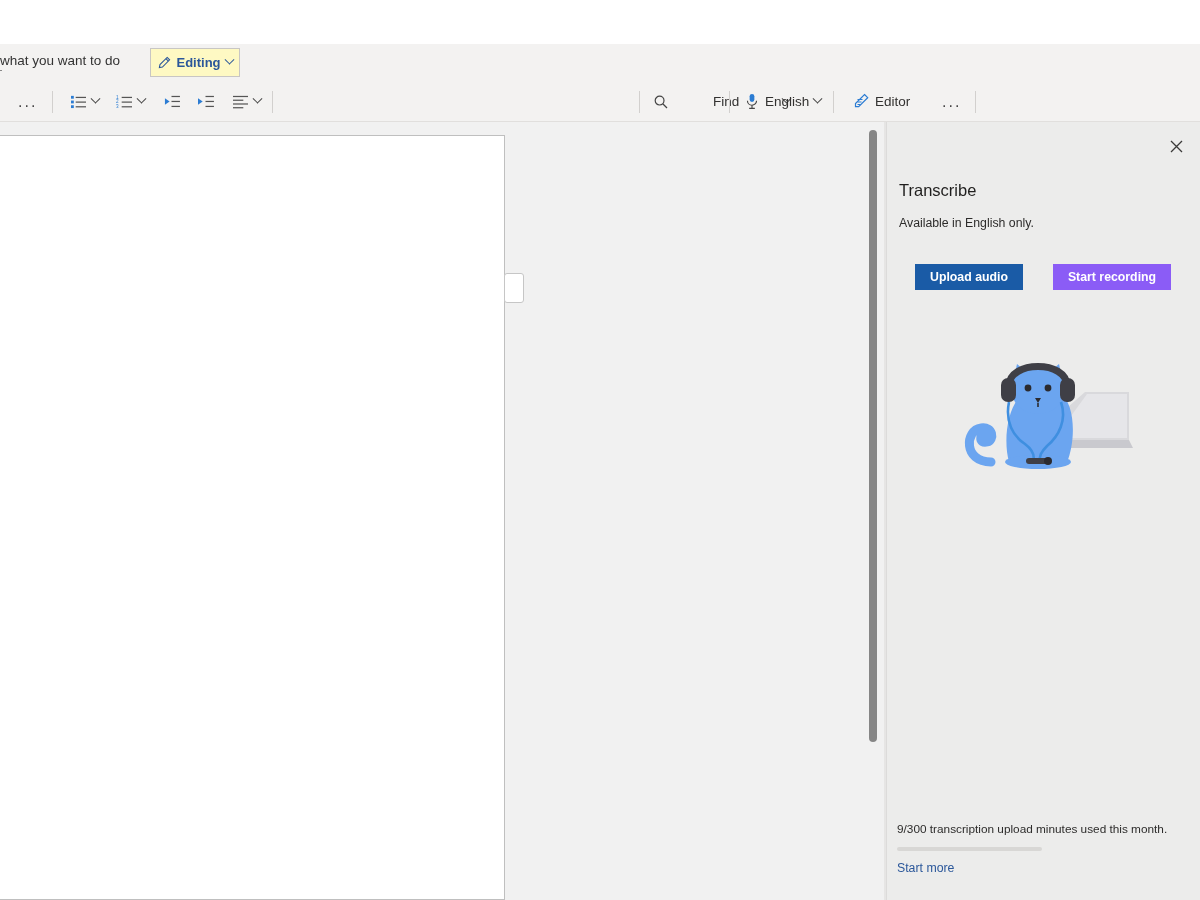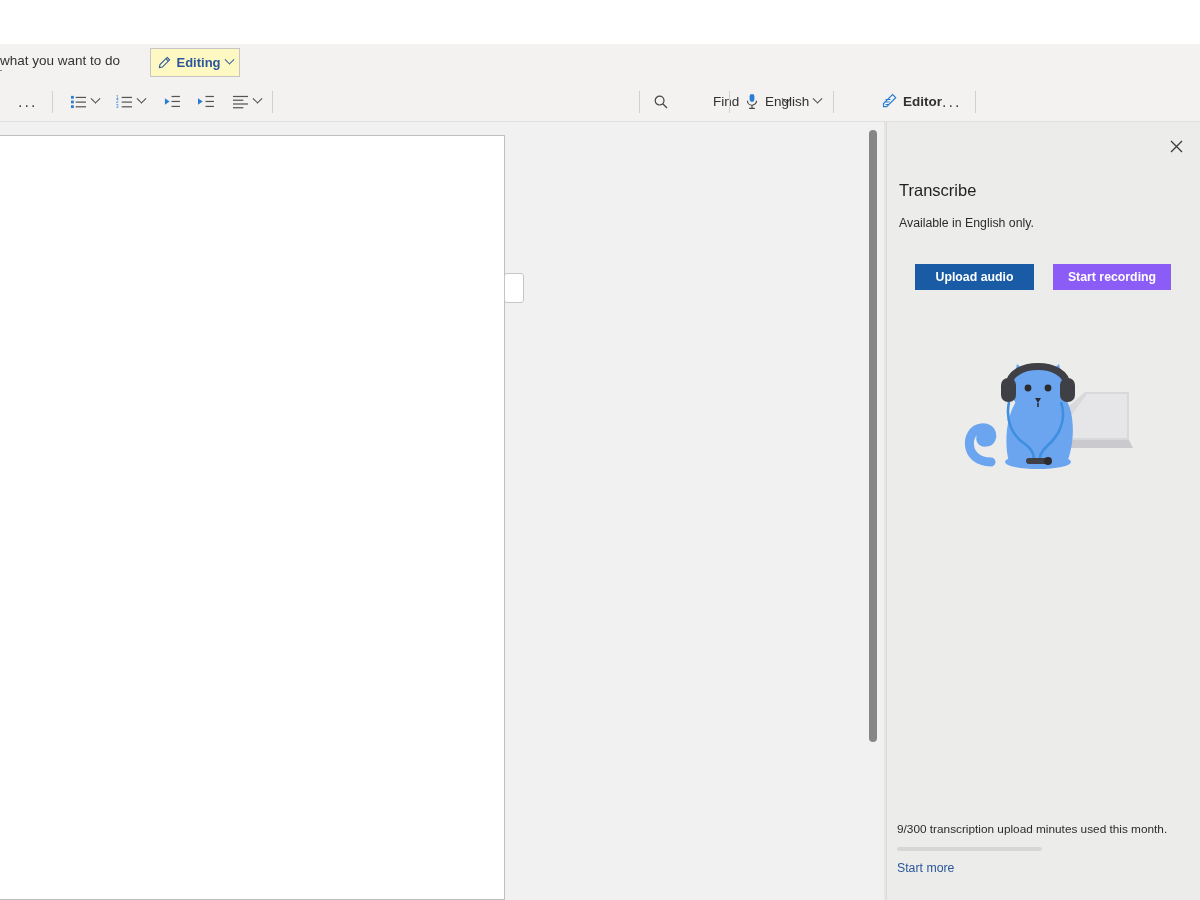--- a/index.html
+++ b/index.html
@@ -168,21 +168,21 @@
     position: absolute; left: 12px; top: 94px; width: 282px;
     font-size: 12.3px; color: #2d2c2b;
   }
   .btn-primary {
     position: absolute; top: 142px; height: 26px;
     background: #1f62ad; color: #ffffff; border: none;
     font-size: 12.3px; font-weight: bold; cursor: pointer;
     font-family: "Liberation Sans", sans-serif;
     display:flex; align-items:center; justify-content:center;
   }
-  .btn-upload { left: 28px;  width: 119px; background:#1a5ba6; }
+  .btn-upload { left: 28px;  width: 108px; background:#1a5ba6; }
   .btn-record { left: 166px; width: 118px; background:#8b5cf6; }
 
   
   .illus { position: absolute; left: 60px; top: 222px; width: 200px; height: 140px; }
 
   .pane-usage {
     position: absolute; left: 10px; top: 700px; width: 300px;
     font-size: 11.8px; color: #2d2c2b;
   }
   .pane-progress-track {
@@ -329,21 +329,21 @@
         <rect x="5.5" y="1" width="5" height="8.5" rx="2.5" fill="#2b7cd3"></rect>
         <path d="M3.2 8.2a4.8 4.8 0 0 0 9.6 0" fill="none" stroke="#444" stroke-width="1.2"></path>
         <path d="M8 13v3M5 16.3h6" stroke="#444" stroke-width="1.2" fill="none"></path>
       </svg>
       <span>English</span>
       <span class="chev-dk"></span>
     </div>
 
     <div class="rb-sep" style="left:833px;"></div>
 
-    <div class="rb-item" style="left:876px;font-weight:bold;">
+    <div class="rb-item" style="left:848px;">
       <svg width="18" height="17" viewBox="0 0 18 17">
         <path d="M12.5 1.5l3.2 3.2-9 9H3.5v-3.2z" fill="none" stroke="#2b7cd3" stroke-width="1.2"></path>
         <path d="M5.5 6.5h5M5.5 9h4M5.5 11.5h3" stroke="#2b7cd3" stroke-width="1.1"></path>
       </svg>
       <span>Editor</span>
     </div>
 
     <div class="rb-item" style="left:938px;">
       <span class="dots">...</span>
     </div>

